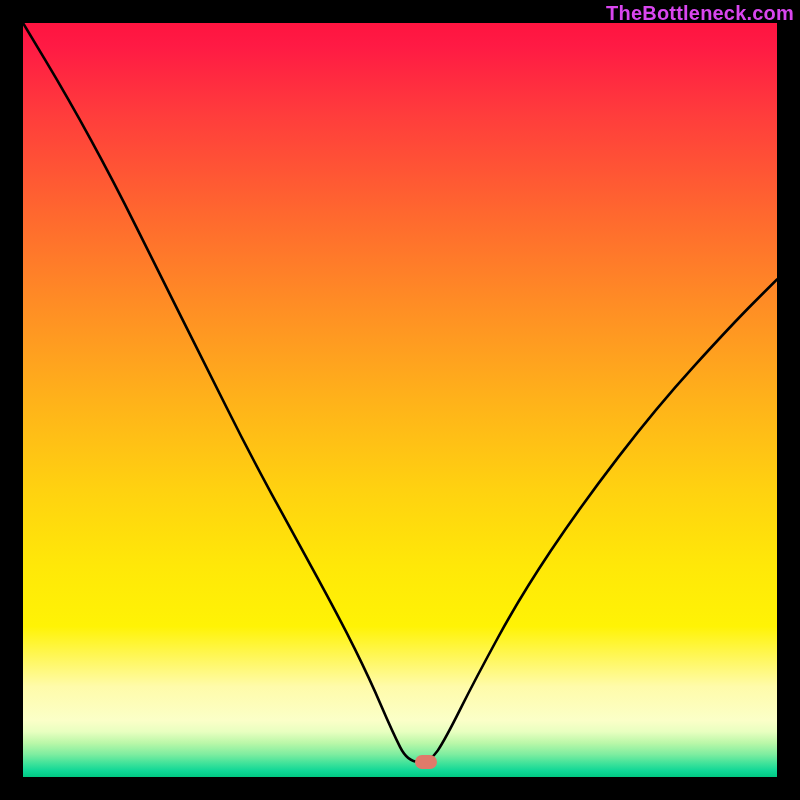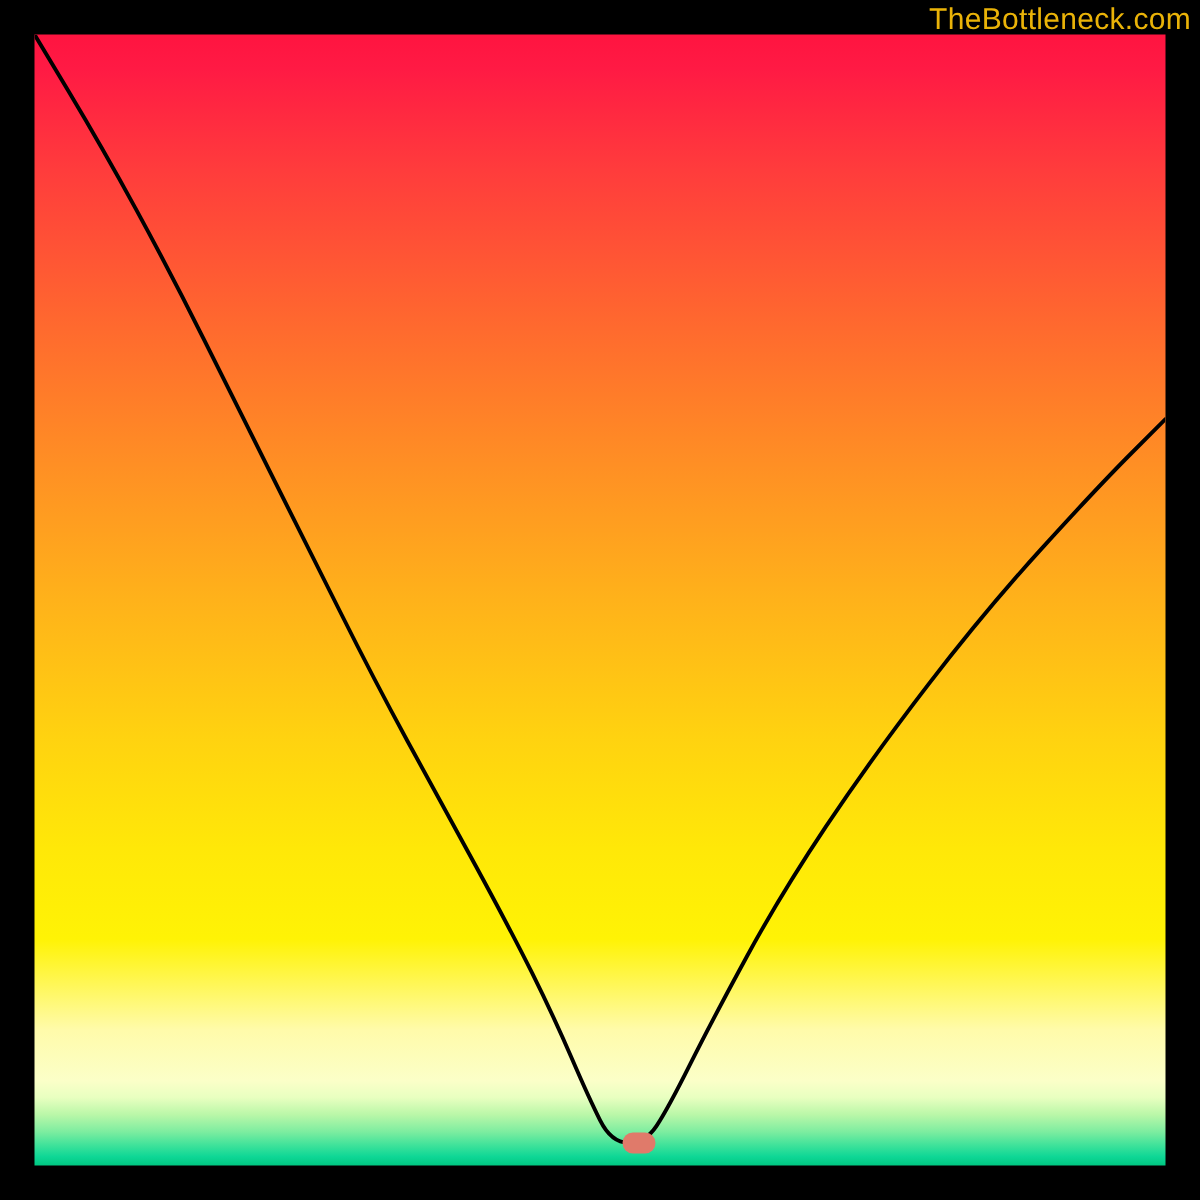--- a/index.html
+++ b/index.html
@@ -43,23 +43,23 @@
       #3fe29a 98.2%,
       #0fd796 99.2%,
       #00c882 100%
     );
     overflow: hidden;
   }
   .watermark {
     position: absolute;
     top: 2px;
     right: 6px;
-    color: #eab308;
+    color: #d946ef;
     font-size: 20px;
-    font-weight: 400;
+    font-weight: 700;
     letter-spacing: 0.2px;
     user-select: none;
     pointer-events: none;
   }
   svg.curve {
     position: absolute;
     left: 0;
     top: 0;
     width: 754px;
     height: 754px;

